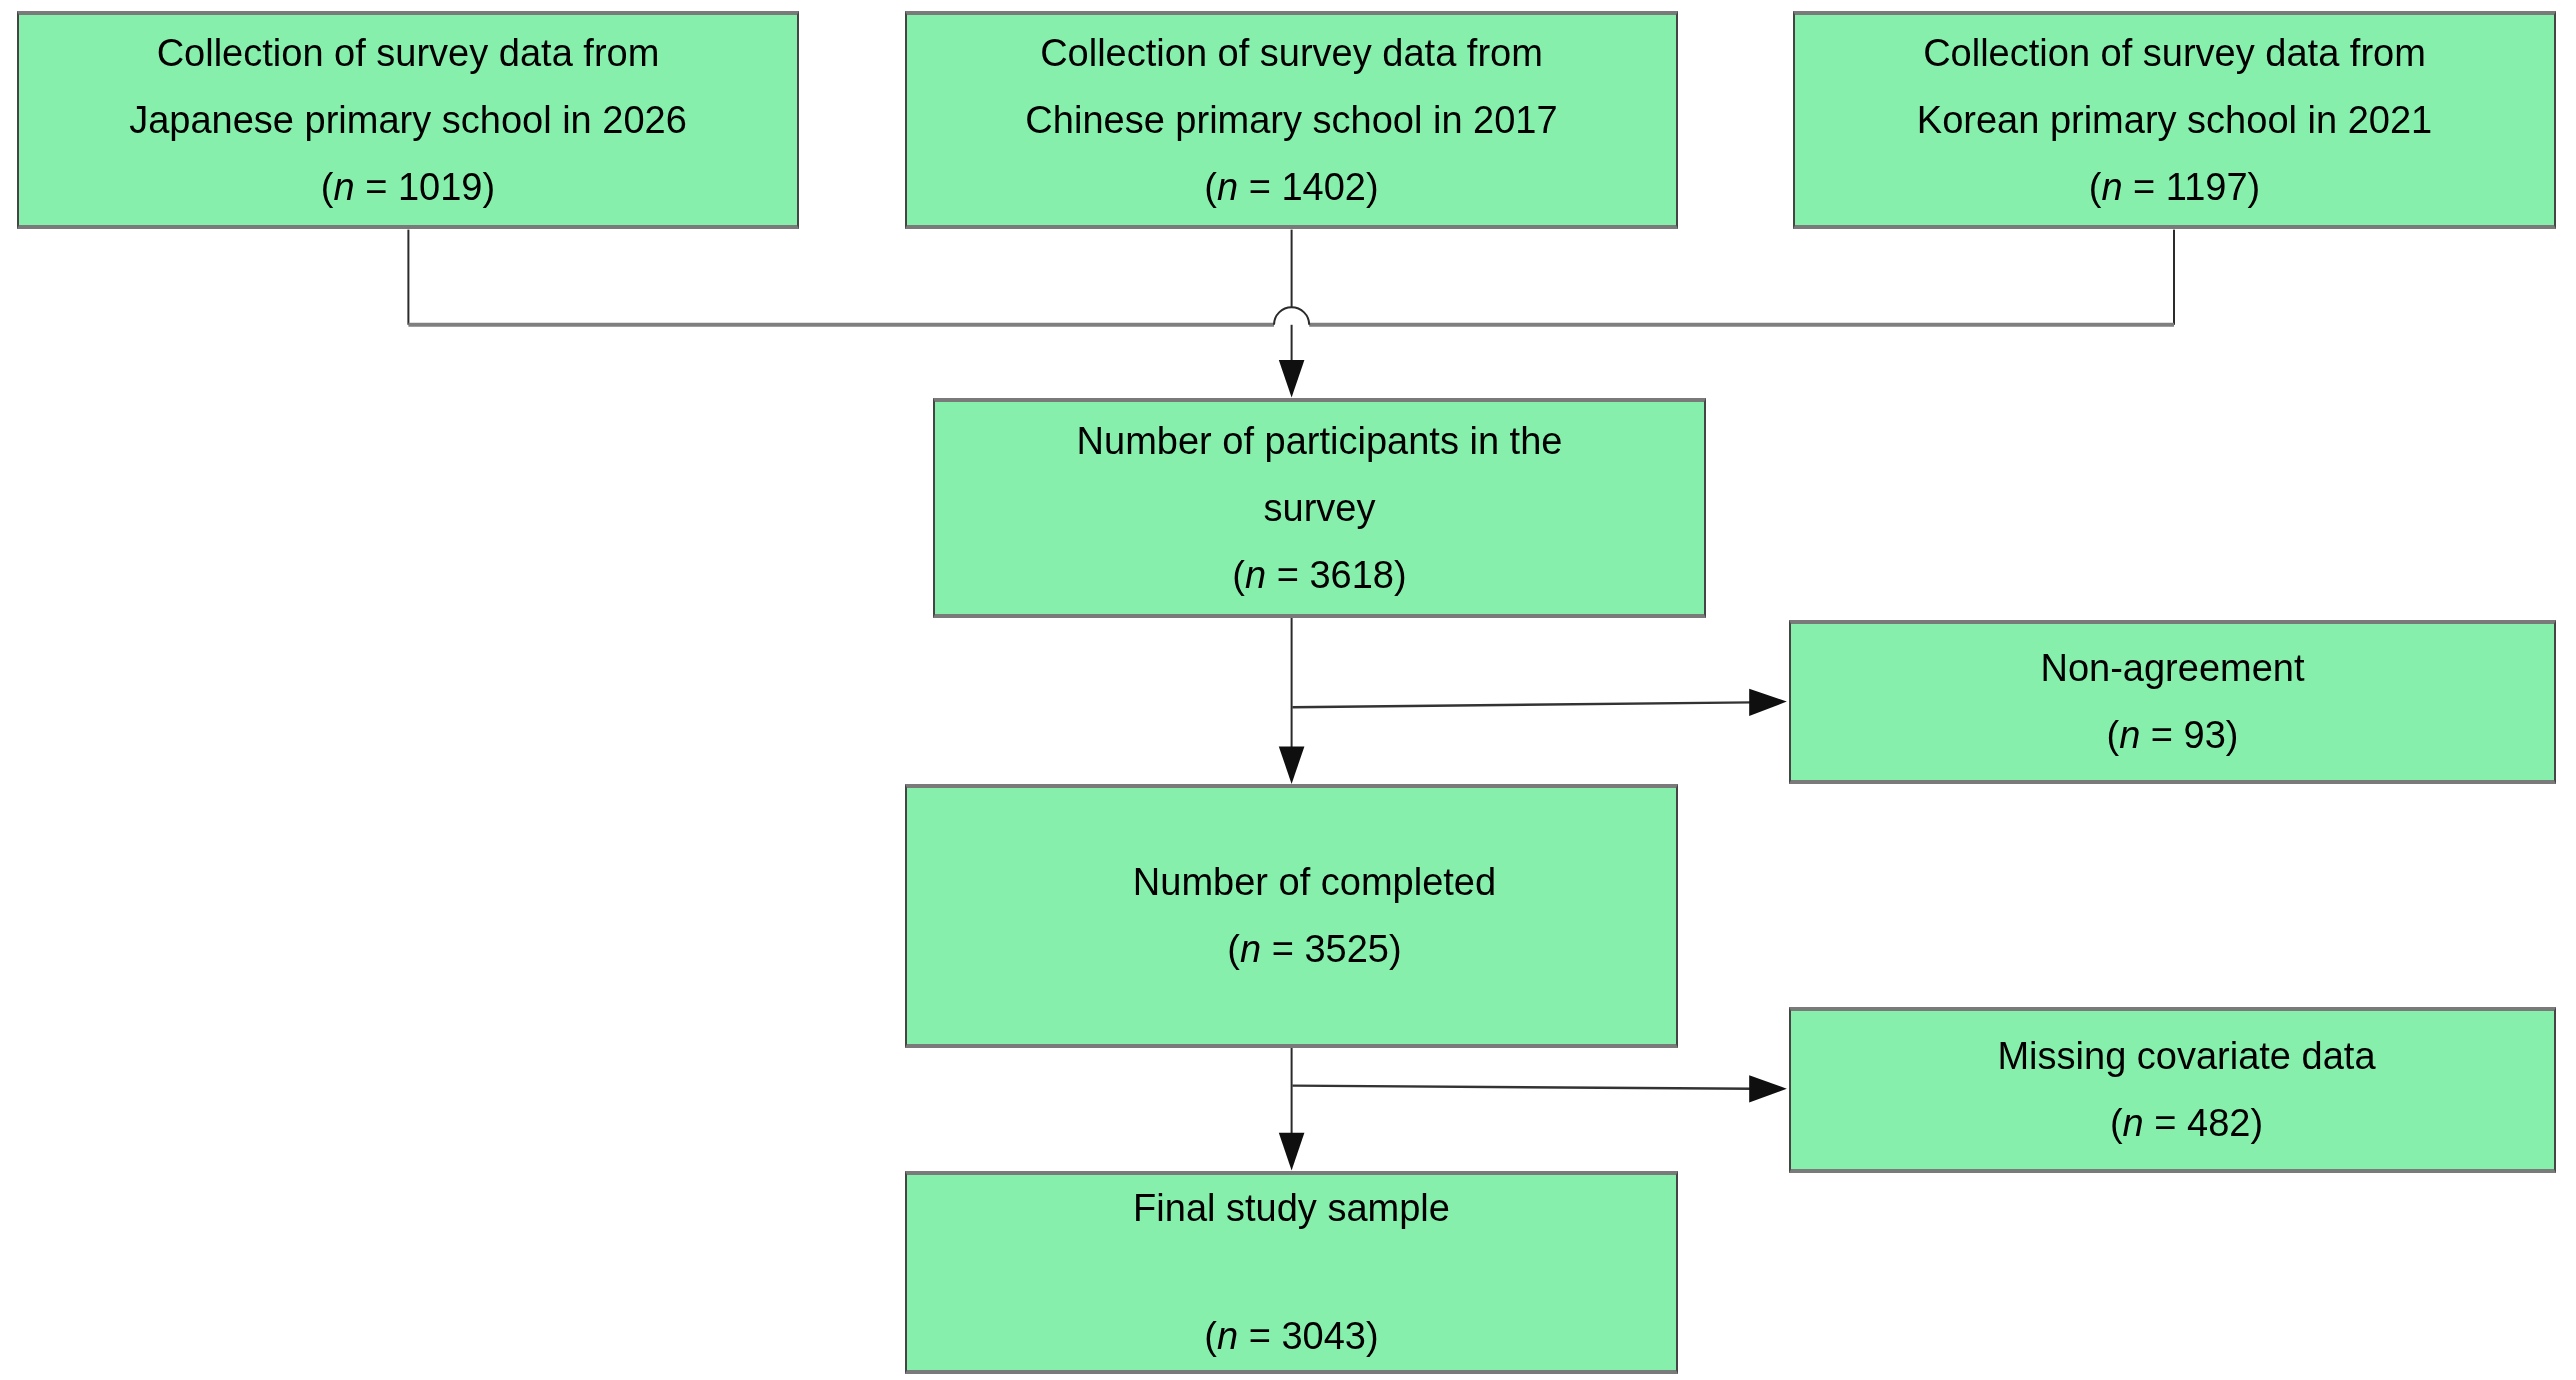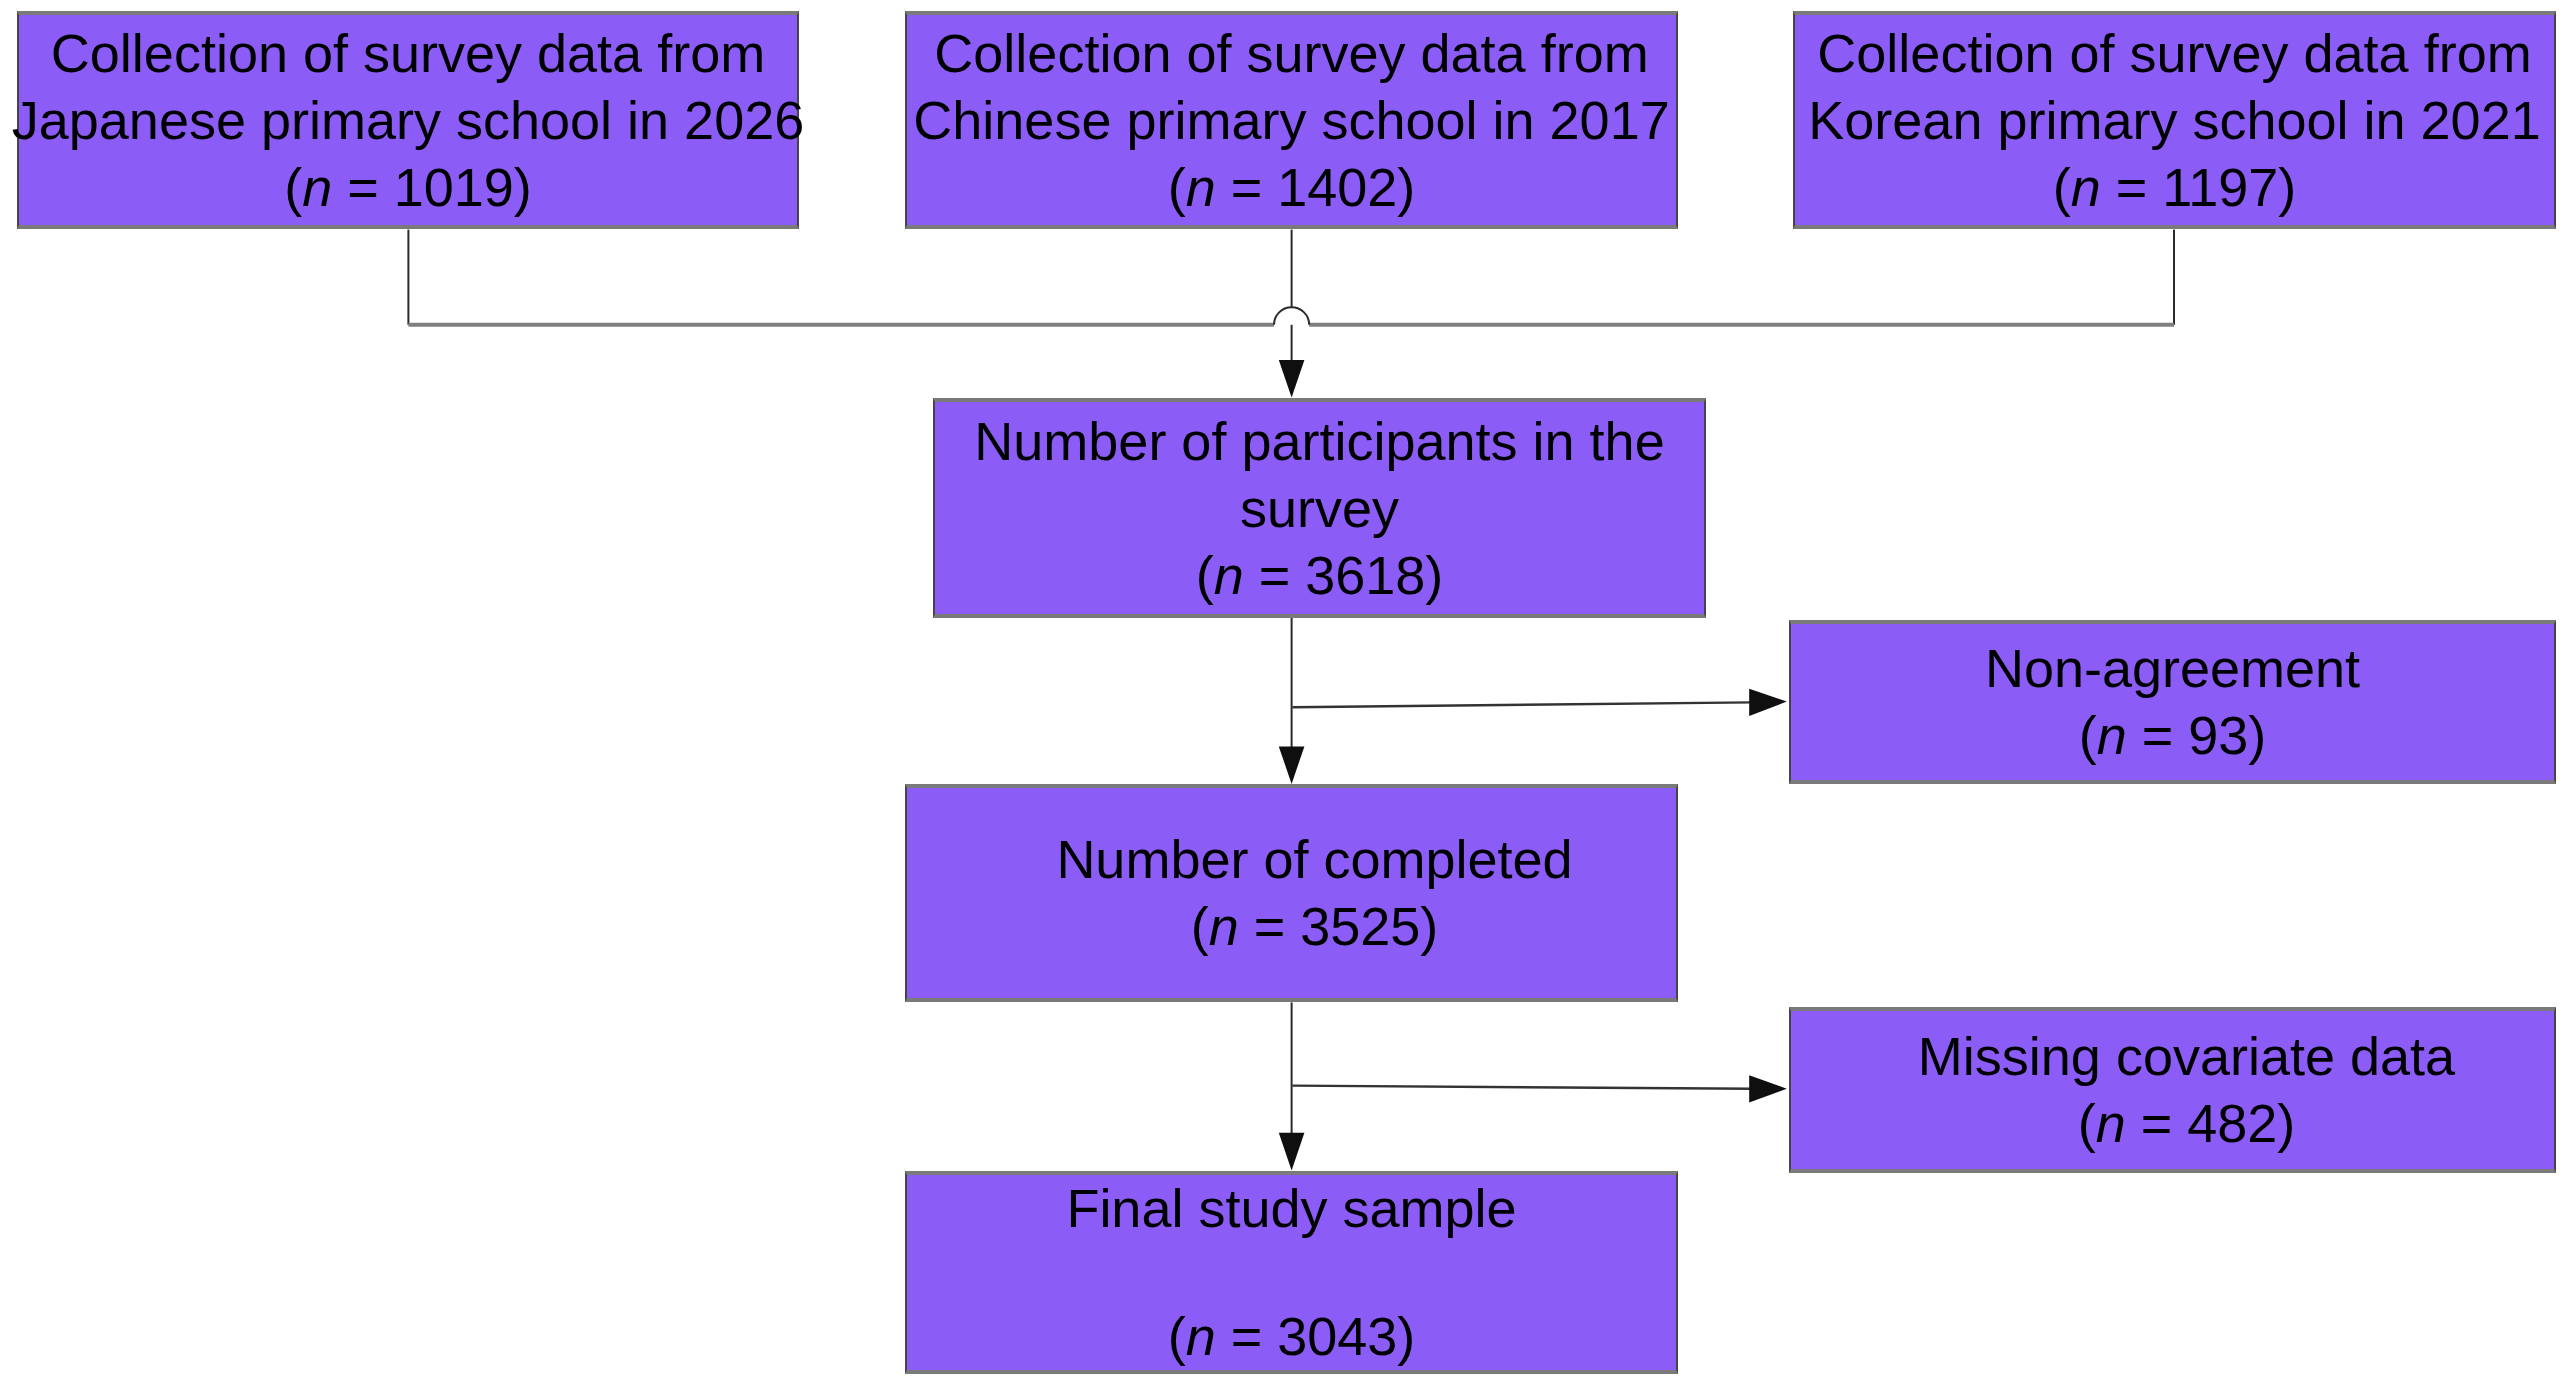--- a/index.html
+++ b/index.html
@@ -13,32 +13,32 @@
     color: #000000;
     overflow: hidden;
   }
   svg.connectors {
     position: absolute;
     left: 0; top: 0;
     width: 2576px; height: 1380px;
   }
   .box {
     position: absolute;
-    background: #8b5cf6;
+    background: #86efac;
     box-sizing: border-box;
     border-top: 4.8px solid #7a7a7a;
     border-bottom: 4.8px solid #7a7a7a;
     border-left: 2.4px solid #454545;
     border-right: 2.4px solid #454545;
     display: flex;
     flex-direction: column;
     align-items: center;
     justify-content: center;
     text-align: center;
-    font-size: 54px;
+    font-size: 38px;
     line-height: 67px;
   }
   .box .bline { white-space: nowrap; }
   .box .nline i { font-style: italic; }
 </style>
 </head>
 <body>
 
 <div id="canvas">
 
@@ -83,21 +83,21 @@
     <div class="bline">Korean primary school in 2021</div>
     <div class="bline nline">(<i>n</i> = 1197)</div>
   </div>
 
   <div class="box" style="left:905px; top:398px; width:773px; height:220px;margin-left:28px;">
     <div class="bline">Number of participants in the</div>
     <div class="bline">survey</div>
     <div class="bline nline">(<i>n</i> = 3618)</div>
   </div>
 
-  <div class="box" style="left:905px; top:784px; width:773px; height:218px;padding-left:46px;">
+  <div class="box" style="left:905px; top:784px; width:773px; height:264px;padding-left:46px;">
     <div class="bline">Number of completed</div>
     <div class="bline nline">(<i>n</i> = 3525)</div>
   </div>
 
   <div class="box" style="left:905px; top:1171px; width:773px; height:203px;justify-content:space-between;">
     <div class="bline">Final study sample</div>
     <div class="bline nline">(<i>n</i> = 3043)</div>
   </div>
 
   <div class="box" style="left:1789px; top:620px; width:767px; height:164px;">

